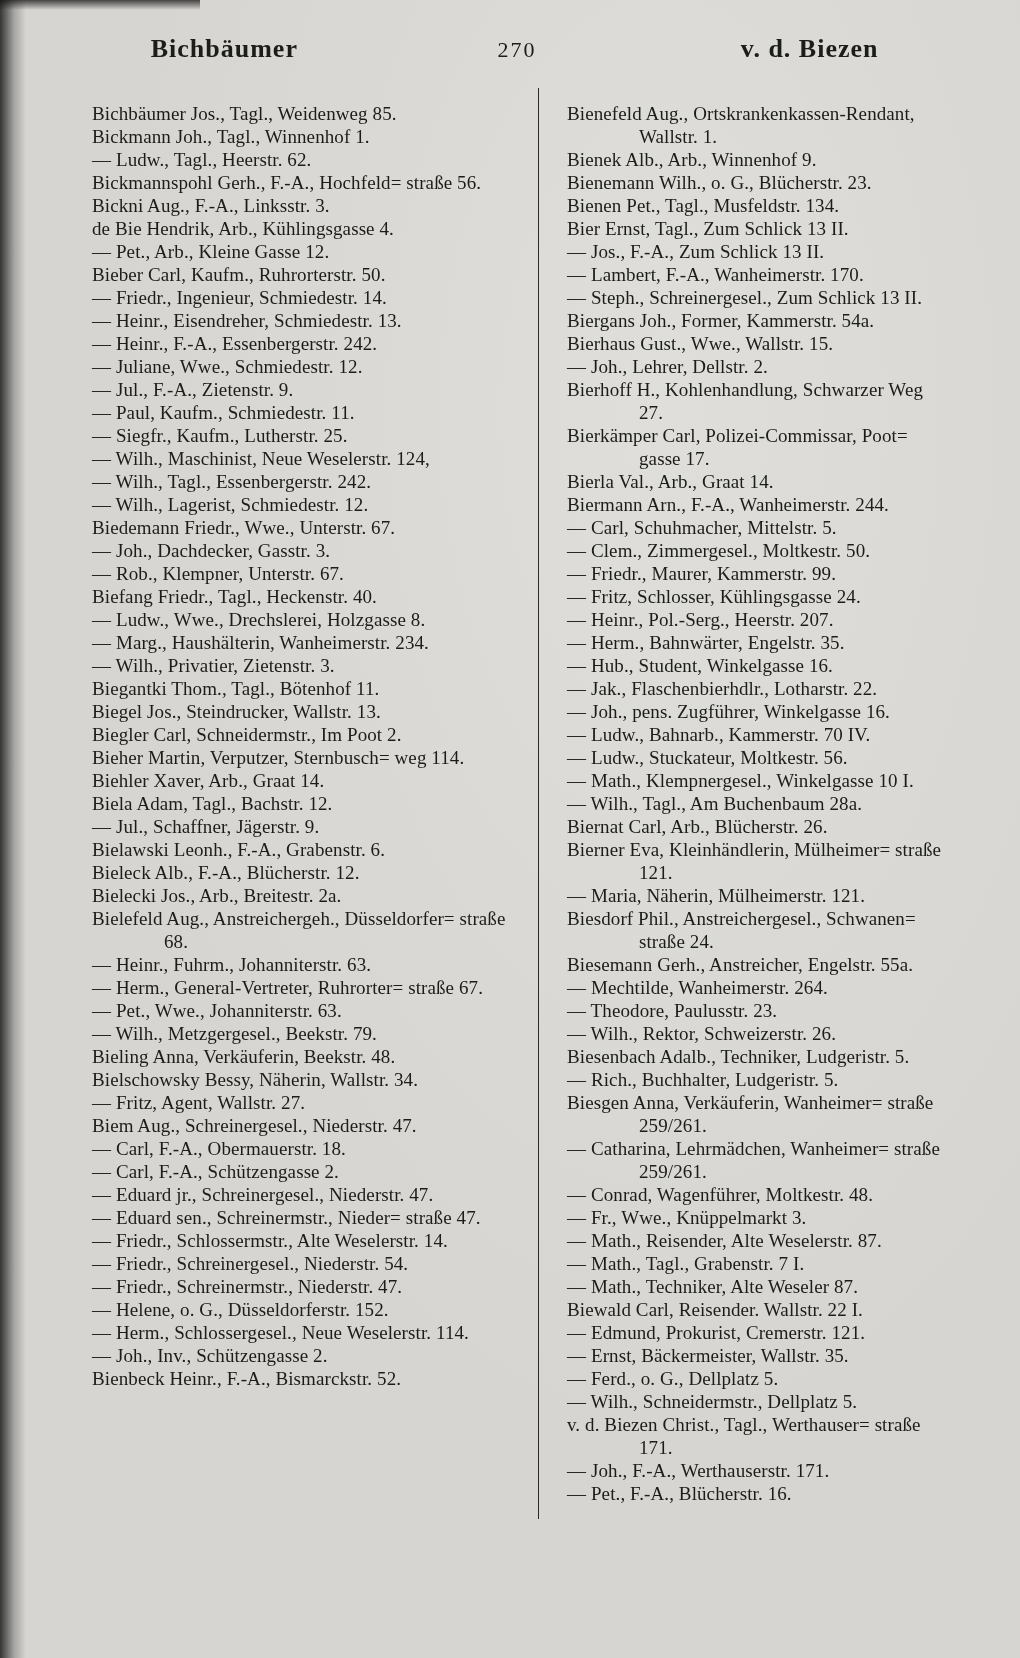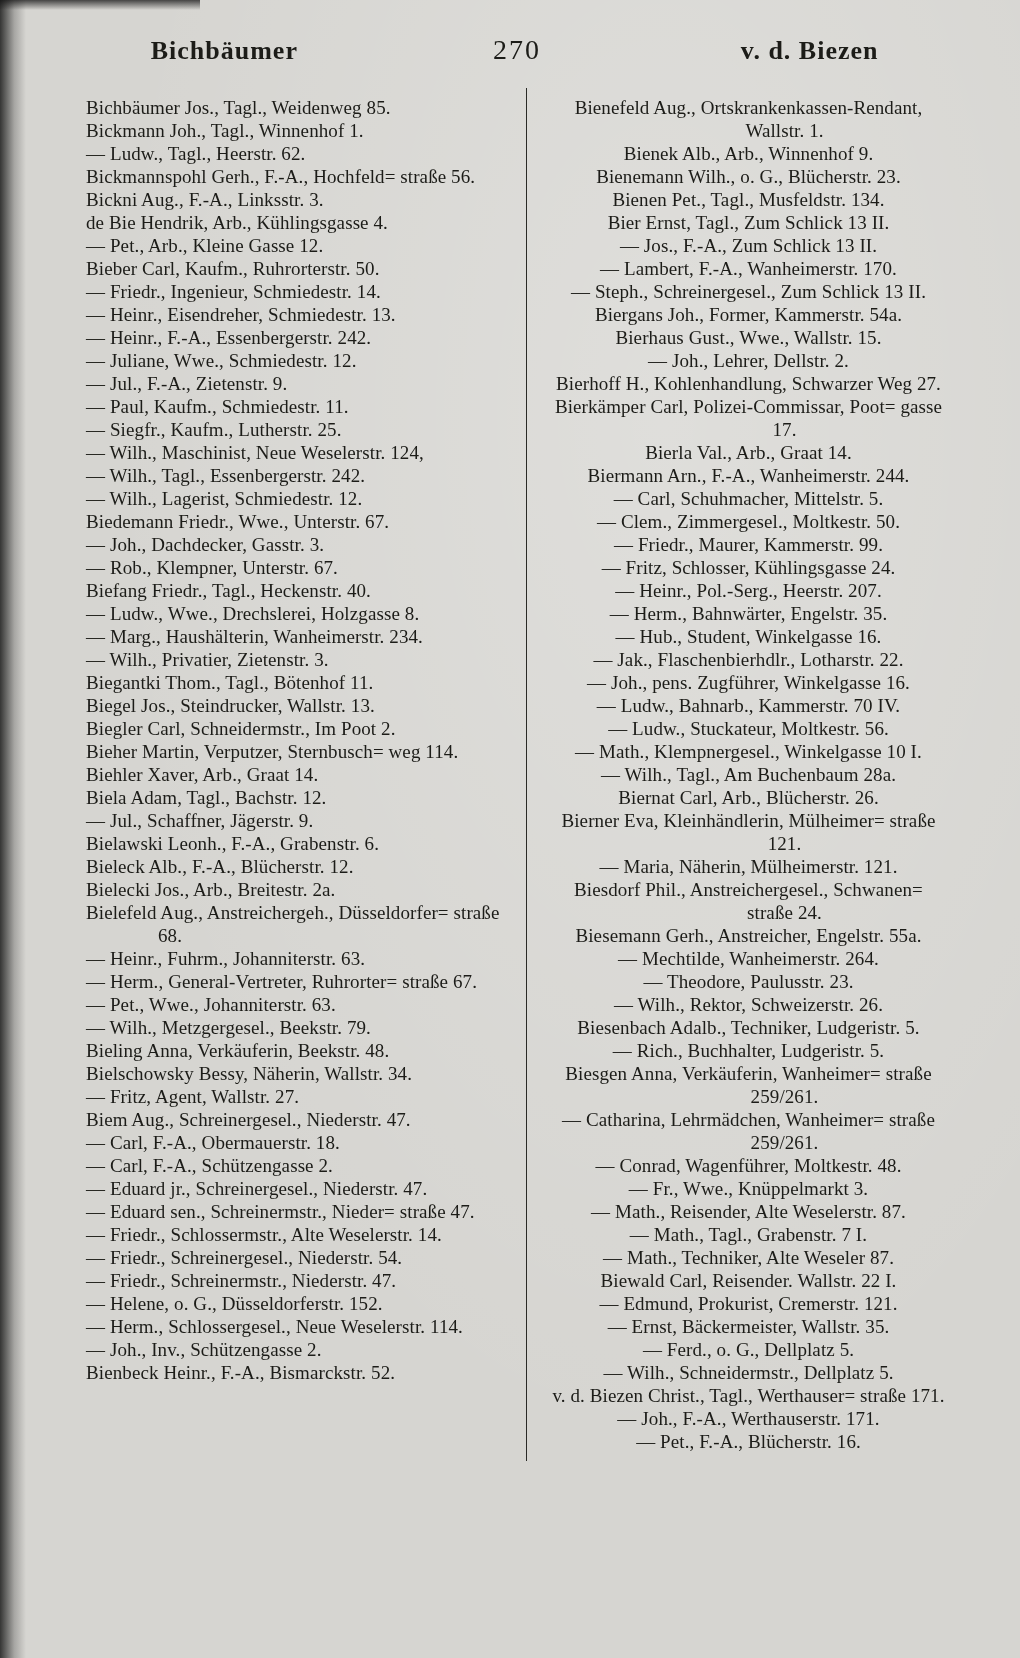--- a/index.html
+++ b/index.html
@@ -44,37 +44,37 @@
   .header-zone {
     flex: 1;
     text-align: center;
   }
   .guide {
     font-size: 26px;
     font-weight: bold;
     letter-spacing: 1px;
   }
   .pageno {
-    font-size: 28px;
+    font-size: 22px;
     font-weight: normal;
     letter-spacing: 2px;
   }
   .columns {
     position: absolute;
     top: 88px;
     left: 78px;
     width: 878px;
     display: flex;
     align-items: stretch;
   }
   .col {
-    margin: 8px;
+    margin: 14px;
   }
   .col-left  { width: 418px; }
-  .col-right { flex: 1; text-align: center; }
+  .col-right { flex: 1; }
   .divider {
     width: 1px;
     background: #2a2a26;
     margin: 0 14px;
   }
   .entry {
     font-size: 19px;
     line-height: 23px;
     padding-left: 72px;
     text-indent: -72px;

